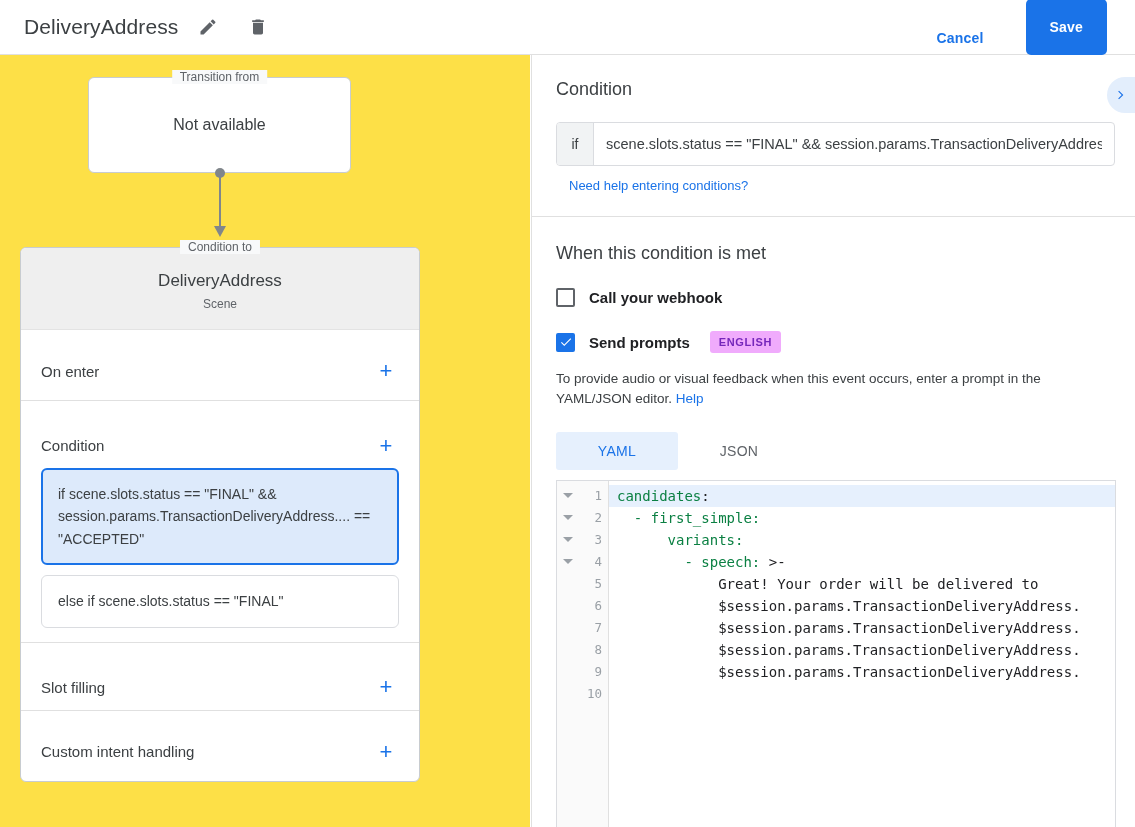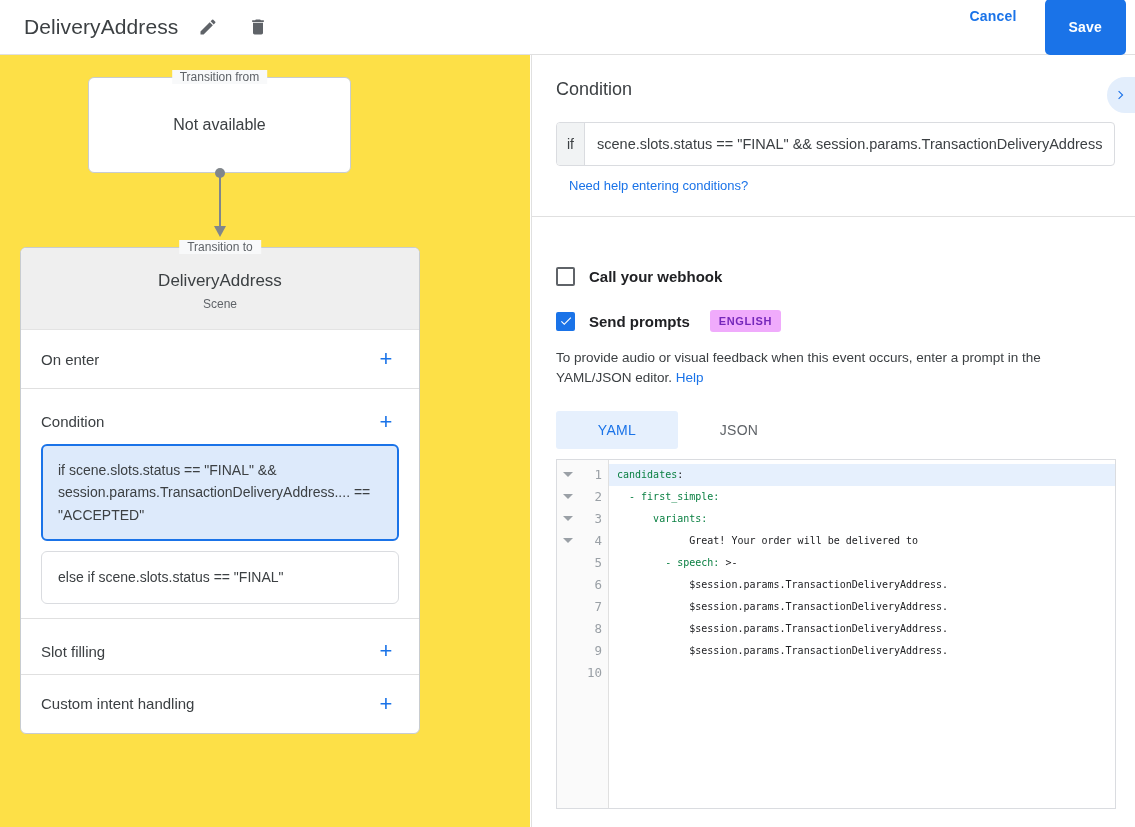--- a/index.html
+++ b/index.html
@@ -21,21 +21,21 @@
   .topbar-left { display: flex; align-items: center; padding-left: 24px; gap: 0; }
   .doc-title {
     font-size: 21px; color: #3c4043; font-weight: 400; letter-spacing: 0.1px;
   }
   .icon-btn {
     width: 40px; height: 40px; margin-left: 10px;
     display: flex; align-items: center; justify-content: center;
     border-radius: 50%; cursor: pointer; background: transparent; border: none;
   }
   .topbar-right {
-    margin-left: auto; display: flex; align-items: flex-start; gap: 14px; padding-right: 9px;
+    margin-left: auto; display: flex; align-items: flex-end; gap: 28px; padding-right: 28px;
   }
   .btn-text {
     color: #1a73e8; font-size: 14px; font-weight: 600; letter-spacing: .2px;
     background: none; border: none; padding: 9px 14px; border-radius: 4px; cursor: pointer;
     font-family: "Liberation Sans", sans-serif;
   }
   .btn-primary {
     background: #1a73e8; color: #fff; font-size: 14px; font-weight: 600; letter-spacing: .2px;
     border: none; border-radius: 5px; padding: 0 24px; height: 56px; cursor: pointer;
     font-family: "Liberation Sans", sans-serif;
@@ -77,21 +77,21 @@
     border: 1px solid #c8ccd0; border-radius: 6px; background: #ffffff;
     overflow: visible;
   }
   .tt-head {
     background: #efefef; border-radius: 5px 5px 0 0;
     padding: 23px 0 18px; text-align: center; border-bottom: 1px solid #e3e3e3;
   }
   .tt-title { font-size: 17px; color: #3c4043; }
   .tt-sub { font-size: 12px; color: #5f6368; margin-top: 6px; }
 
-  .section { border-bottom: 1px solid #e0e0e0; padding: 0 0 0 0; }
+  .section { border-bottom: 1px solid #e0e0e0; padding: 12px 0 0 0; }
   .section:last-child { border-bottom: none; }
   .section-head {
     display: flex; align-items: center; justify-content: space-between;
     padding: 16px 20px 16px 20px; min-height: 55px;
   }
   .section-title { font-size: 15px; color: #3c4043; }
   .plus-btn {
     color: #1a73e8; font-size: 22px; line-height: 1; width: 26px; height: 26px;
     display: flex; align-items: center; justify-content: center; cursor: pointer;
     background: none; border: none; font-family: "Liberation Sans", sans-serif;
@@ -120,21 +120,21 @@
     background: #e3eefc; border-radius: 18px 0 0 18px;
     display: flex; align-items: center; justify-content: center; cursor: pointer;
   }
 
   .cond-input-wrap {
     margin-top: 22px; display: flex; align-items: stretch;
     border: 1px solid #dadce0; border-radius: 4px; height: 44px; overflow: hidden;
     background: #fff;
   }
   .cond-if {
-    width: 28px; background: #f1f3f4; display: flex; align-items: center;
+    width: 37px; background: #f1f3f4; display: flex; align-items: center;
     justify-content: center; font-size: 14px; color: #3c4043;
     border-right: 1px solid #dadce0; flex: none;
   }
   .cond-input {
     flex: 1; border: none; outline: none; padding: 0 12px; font-size: 14.5px;
     color: #3c4043; font-family: "Liberation Sans", sans-serif; background: transparent;
   }
   .help-link {
     display: inline-block; margin-top: 12px; font-size: 13px; color: #1a73e8;
     text-decoration: none; cursor: pointer; margin-left: 13px;
@@ -184,21 +184,21 @@
     width: 0; height: 0; border-left: 5px solid transparent; border-right: 5px solid transparent;
     border-top: 5px solid #9aa0a6;
   }
   .gutter-num {
     width: 30px; background: #fafafa; padding-top: 4px; text-align: right;
     padding-right: 6px; border-right: 1px solid #e0e0e0; flex: none;
   }
   .num-cell { height: 22px; line-height: 22px; font-size: 12.5px; color: #9aa0a6; }
   .code-area { flex: 1; padding-top: 4px; overflow: hidden; position: relative; }
   .code-line {
-    height: 22px; line-height: 22px; font-size: 10px; white-space: pre;
+    height: 22px; line-height: 22px; font-size: 14px; white-space: pre;
     color: #202124; padding-left: 8px;
   }
   .code-line.hl { background: #e6f0fd; }
   .k-green { color: #0b8043; }
   .k-plain { color: #202124; }
 </style>
 </head>
 <body>
 
 <div class="topbar">
@@ -228,21 +228,21 @@
     <div class="tf-body">Not available</div>
   </div>
 
   <div class="connector">
     <div class="conn-dot"></div>
     <div class="conn-line"></div>
     <div class="conn-arrow"></div>
   </div>
 
   <div class="transition-to">
-    <span class="legend-label">Transition to</span>
+    <span class="legend-label">Condition to</span>
     <div class="tt-head">
       <div class="tt-title">DeliveryAddress</div>
       <div class="tt-sub">Scene</div>
     </div>
 
     <div class="section">
       <div class="section-head">
         <span class="section-title">On enter</span>
         <button class="plus-btn">+</button>
       </div>
@@ -287,20 +287,21 @@
     </div>
 
     <div class="cond-input-wrap">
       <div class="cond-if">if</div>
       <input class="cond-input" type="text" value="scene.slots.status == &quot;FINAL&quot; &amp;&amp; session.params.TransactionDeliveryAddress.status == &quot;ACCEPTED&quot;" style="">
     </div>
     <a class="help-link">Need help entering conditions?</a>
   </div>
 
   <div class="met-block">
+    <div class="met-title">When this condition is met</div>
 
     <div class="checkrow">
       <div class="cbox"></div>
       <span class="checklabel">Call your webhook</span>
     </div>
 
     <div class="checkrow">
       <div class="cbox checked">
         <svg width="14" height="14" viewBox="0 0 24 24">
           <path fill="#ffffff" d="M9 16.2L4.8 12l-1.4 1.4L9 19 21 7l-1.4-1.4z"></path>
@@ -347,22 +348,22 @@
           <div class="num-cell">6</div>
           <div class="num-cell">7</div>
           <div class="num-cell">8</div>
           <div class="num-cell">9</div>
           <div class="num-cell">10</div>
         </div>
       <div class="code-area">
           <div class="code-line hl"><span class="k-green">candidates</span><span class="k-plain">:</span></div>
           <div class="code-line"><span class="k-green">  - first_simple:</span><span class="k-plain"></span></div>
           <div class="code-line"><span class="k-green">      variants:</span><span class="k-plain"></span></div>
+          <div class="code-line"><span class="k-green">        - speech:</span><span class="k-plain"> &gt;-</span></div>
           <div class="code-line">            Great! Your order will be delivered to</div>
-          <div class="code-line"><span class="k-green">        - speech:</span><span class="k-plain"> &gt;-</span></div>
           <div class="code-line">            $session.params.TransactionDeliveryAddress.</div>
           <div class="code-line">            $session.params.TransactionDeliveryAddress.</div>
           <div class="code-line">            $session.params.TransactionDeliveryAddress.</div>
           <div class="code-line">            $session.params.TransactionDeliveryAddress.</div>
           <div class="code-line"></div>
         </div>
     </div>
   </div>
 </div>
 

